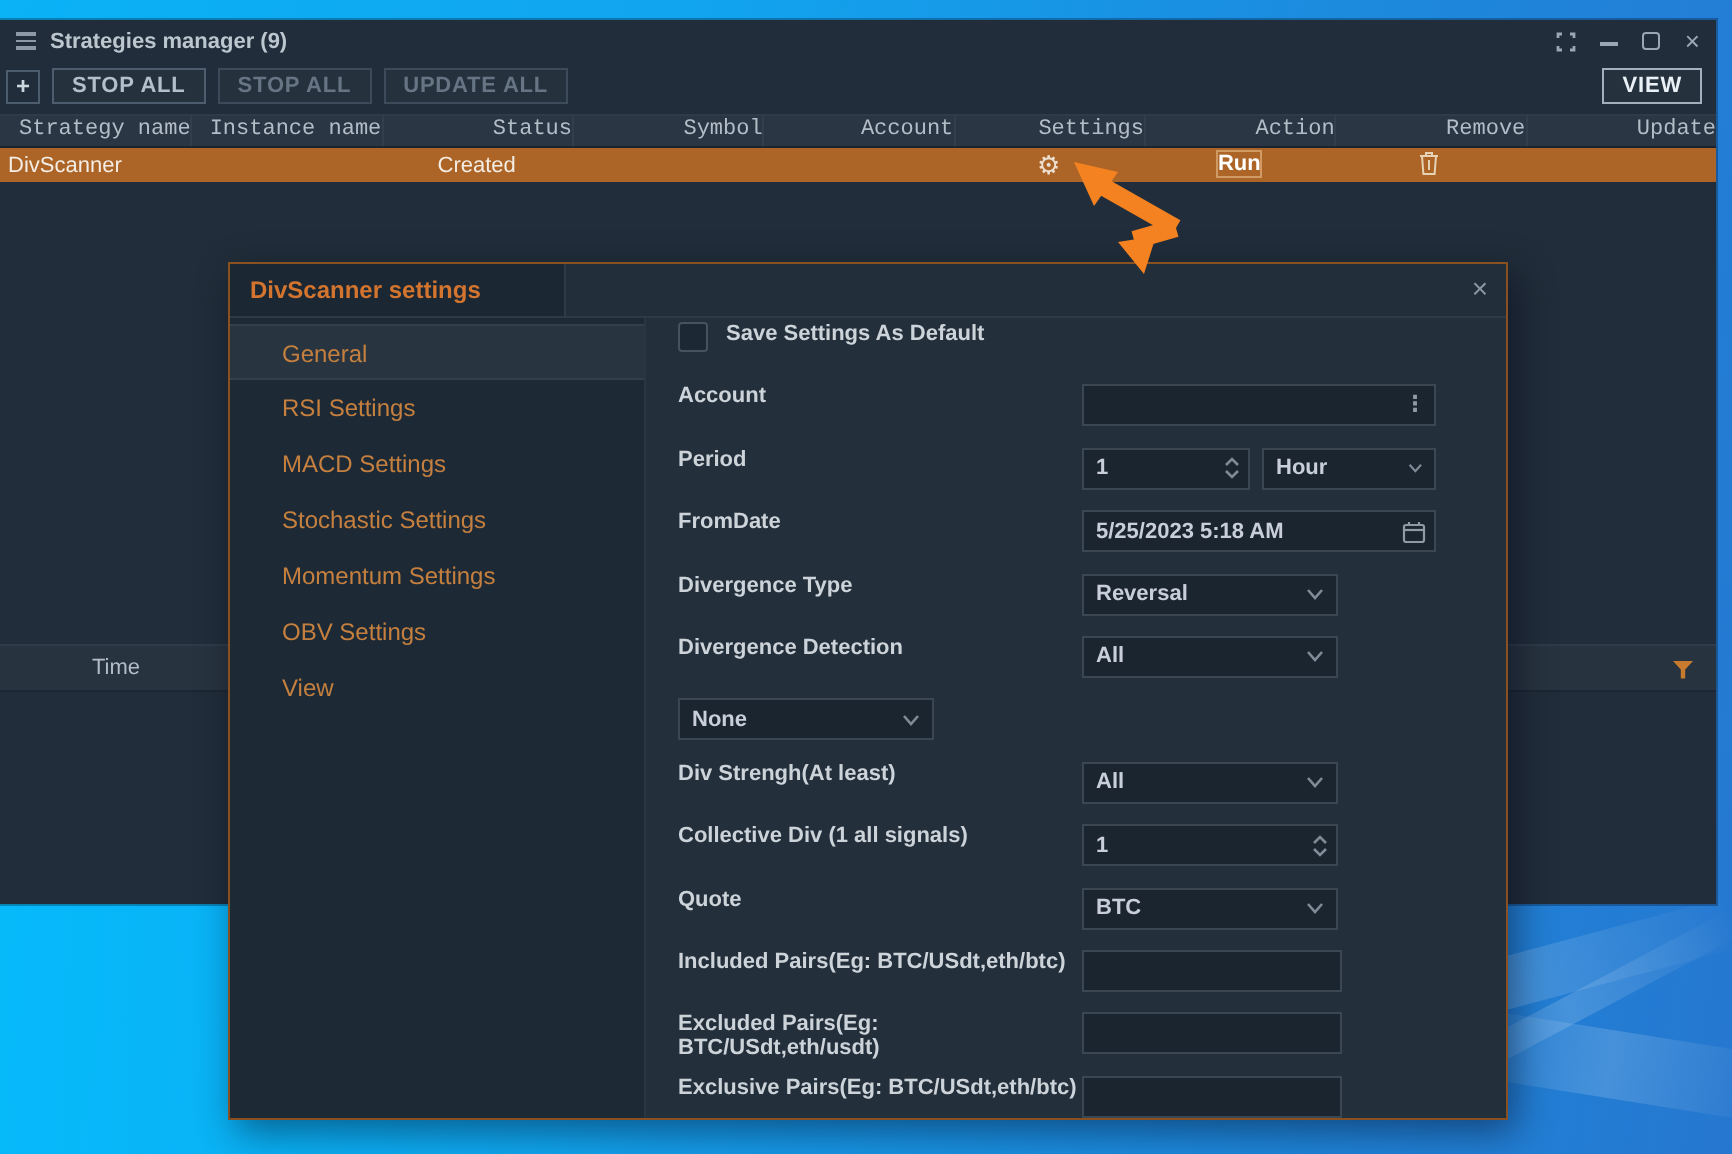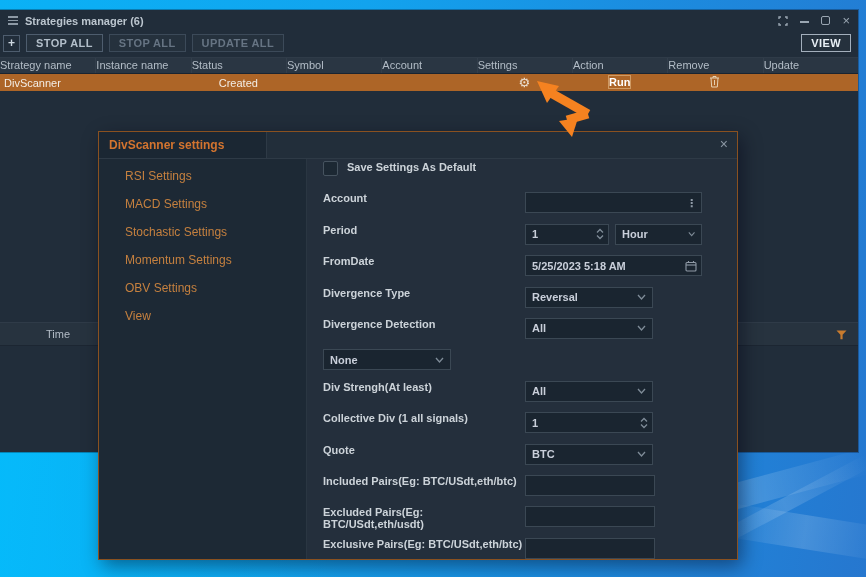--- a/index.html
+++ b/index.html
@@ -33,37 +33,37 @@
   .tbtn { font-size:11px; font-weight:bold; letter-spacing:.4px; color:#b3bfca;
           border:1px solid #4e5d6e; padding:2px 9px; background:rgba(255,255,255,.02); }
   .tbtn.disabled { color:#667483; border-color:#3c4a59; }
   .addbtn { width:17px; height:17px; border:1px solid #4e5d6e; color:#cdd7e0; font-weight:bold;
             font-size:12px; line-height:14px; text-align:center; }
   .viewbtn { margin-left:auto; margin-right:4px; border-color:#a3afbc; color:#e9f0f6; }
 
   .gridhead { display:grid; grid-template-columns:repeat(9,1fr); height:17px; margin-top:2px;
               background:#2a3643; border-top:1px solid #2f3b48; border-bottom:1px solid #1a2430;
               align-items:center; font-size:11px; color:#b3bdc7; }
-  .gridhead span { text-align:left; border-left:1px solid #323e4b; line-height:15px; }
+  .gridhead span { text-align:right; border-left:1px solid #323e4b; line-height:15px;font-family:Liberation Mono, monospace; }
   .gridhead span:first-child { border-left:none; }
   .srow { display:grid; grid-template-columns:repeat(9,1fr); height:17px; align-items:center;
           background:#ad6527; color:#f3ede5; font-size:11px; }
   .srow .cell { text-align:center; }
   .srow .cell.left { text-align:left; padding-left:4px; }
   .gear-glyph { color:#eadfd0; font-size:13px; line-height:1; }
   .runbtn { border:1px solid #cf9a63; color:#ffffff; font-size:11px; font-weight:bold;
             height:15px; line-height:13px; width:88px; margin:0 auto; text-align:center; }
 
   .sighead { position:absolute; left:0; top:312px; width:100%; height:24px; background:#27333f;
              border-top:1px solid #2f3b48; border-bottom:1px solid #1c2632; display:flex; align-items:center; }
   .sighead .timecol { width:116px; text-align:center; font-size:11px; color:#b3bdc7; }
   .funnel { position:absolute; right:11px; top:7px; }
 
   
-  #dlg { position:absolute; left:98px; top:131px; width:640px; height:429px; background:#eab308;
+  #dlg { position:absolute; left:114px; top:131px; width:640px; height:429px; background:#eab308;
          border:1px solid #8a5120; box-shadow:4px 6px 18px rgba(0,0,20,.45); z-index:5; overflow:hidden; }
   .dhead { height:27px; display:flex; align-items:center; background:#222e3a;
            border-bottom:1px solid #2e3a46; position:relative; }
   .dhead .tcell { width:168px; height:100%; background:#1b2733; display:flex; align-items:center;
                   padding-left:10px; border-right:1px solid #2e3a46; }
   .dtitle { font-size:12px; font-weight:bold; color:#d3742f; }
   .dclose { position:absolute; right:9px; top:5px; color:#8b97a3; font-size:14px; line-height:14px; }
   .dbody { display:flex; height:calc(100% - 27px); }
   .dnav { width:208px; background:#1d2935; border-right:1px solid #2a3642; padding-top:3px; }
   .nitem { height:28px; line-height:28px; padding-left:26px; font-size:12px; color:#c5803f; }
@@ -96,21 +96,21 @@
 <div id="glow-left"></div>
 
 <div id="app">
 
   <div class="titlebar">
     <span class="burger">
         <i></i>
         <i></i>
         <i></i>
       </span>
-    <span class="title">Strategies manager (6)</span>
+    <span class="title">Strategies manager (9)</span>
     <span class="wincontrols">
       <span>
         <svg width="10" height="10" viewBox="0 0 10 10" fill="none" stroke="#9aa6b2" stroke-width="1.4">
           <path d="M1 3 V1 H3"></path>
             <path d="M7 1 H9 V3"></path>
             <path d="M9 7 V9 H7"></path>
             <path d="M3 9 H1 V7"></path>
         </svg>
       </span>
       <span class="ic-min"></span>
@@ -168,20 +168,21 @@
 
 <div id="dlg">
   <div class="dhead">
     <span class="tcell">
       <span class="dtitle">DivScanner settings</span>
     </span>
     <span class="dclose">×</span>
   </div>
   <div class="dbody">
     <div class="dnav">
+      <div class="nitem sel">General</div>
       <div class="nitem">RSI Settings</div>
       <div class="nitem">MACD Settings</div>
       <div class="nitem">Stochastic Settings</div>
       <div class="nitem">Momentum Settings</div>
       <div class="nitem">OBV Settings</div>
       <div class="nitem">View</div>
     </div>
 
     <div class="dform">
 

